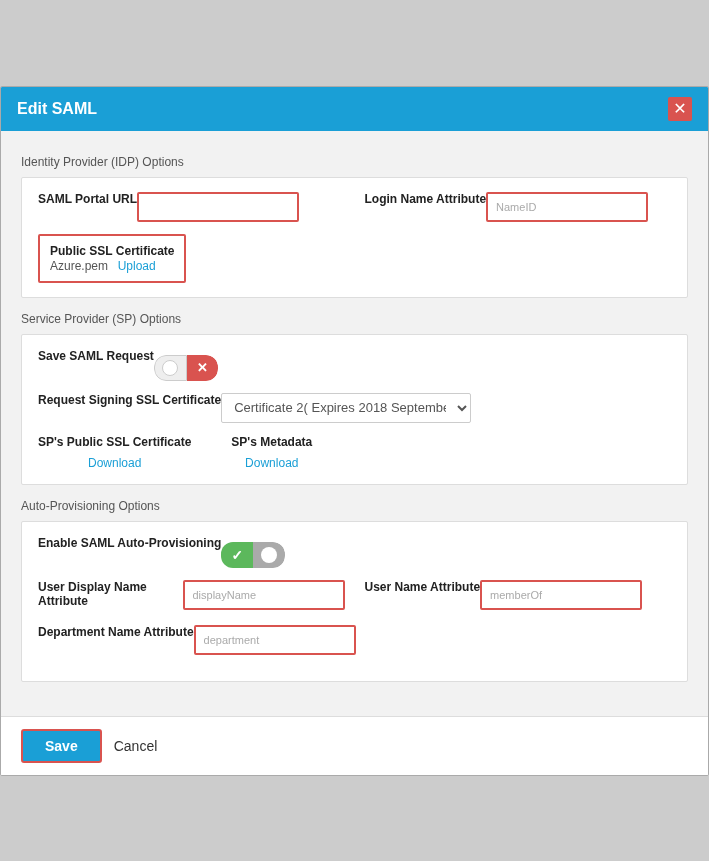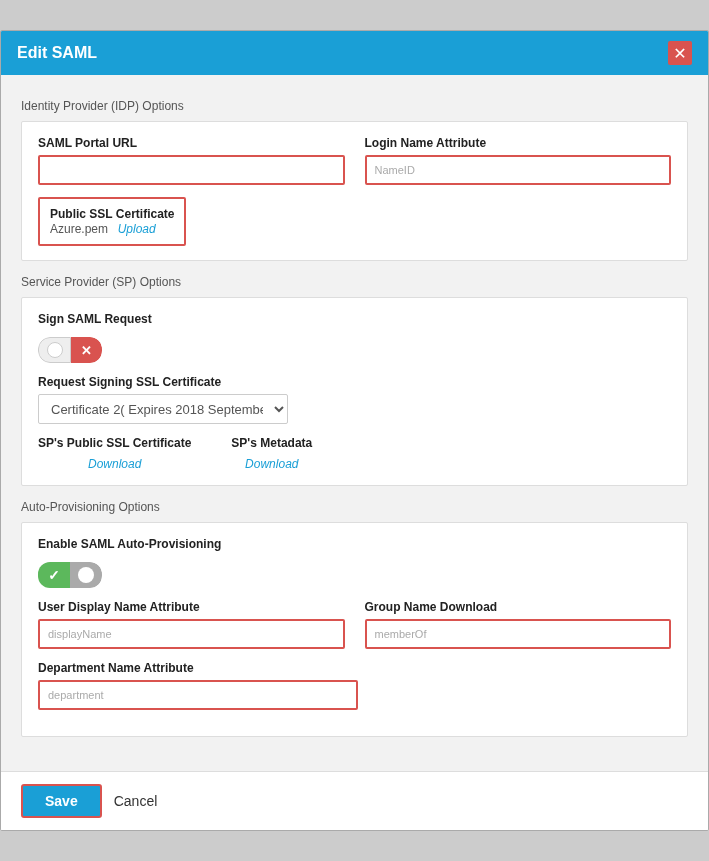--- a/index.html
+++ b/index.html
@@ -65,21 +65,21 @@
       margin-bottom: 14px;
     }
     .form-row {
       display: flex;
       gap: 20px;
       margin-bottom: 12px;
     }
     .form-group {
       flex: 1;
       display: flex;
-      flex-direction: column;
+      flex-direction: row;
     }
     .form-label {
       font-weight: bold;
       font-size: 12px;
       margin-bottom: 5px;
       color: #222;
     }
     .form-input {
       border: 2px solid #d9534f;
       border-radius: 2px;
@@ -110,21 +110,20 @@
       margin-right: 6px;
     }
     .link-btn {
       color: #1a9fd6;
       background: none;
       border: none;
       cursor: pointer;
       font-size: 12px;
       padding: 0;
       text-decoration: none;
-      font-style: italic;
     }
 
     
     .form-select {
       border: 1px solid #ccc;
       border-radius: 2px;
       padding: 5px 8px;
       font-size: 13px;
       color: #555;
       outline: none;
@@ -263,21 +262,21 @@
           <button class="link-btn">Upload</button>
         </div>
       </div>
     </div>
 
     <div class="section-label">Service Provider (SP) Options</div>
 
     <div class="section-box">
 
       <div class="form-group" style="margin-bottom:12px;">
-        <label class="form-label">Sign SAML Request</label>
+        <label class="form-label">Save SAML Request</label>
         <div class="sign-toggle-wrapper" style="margin-top:6px;">
           <div class="sign-toggle-white">
             <div style="width:16px;height:16px;background:#fff;border-radius:50%;border:1px solid #ccc;"></div>
           </div>
           <div class="sign-toggle-red">
             <span style="color:#fff;font-size:13px;font-weight:bold;">✕</span>
           </div>
         </div>
       </div>
 
@@ -315,21 +314,21 @@
           </div>
         </div>
       </div>
 
       <div class="form-row">
         <div class="form-group">
           <label class="form-label">User Display Name Attribute</label>
           <input type="text" class="form-input" placeholder="displayName" style="">
         </div>
         <div class="form-group">
-          <label class="form-label">Group Name Download</label>
+          <label class="form-label">User Name Attribute</label>
           <input type="text" class="form-input" placeholder="memberOf" style="">
         </div>
       </div>
 
       <div class="form-row">
         <div class="form-group" style="max-width:320px;">
           <label class="form-label">Department Name Attribute</label>
           <input type="text" class="form-input" placeholder="department" style="">
         </div>
       </div>

